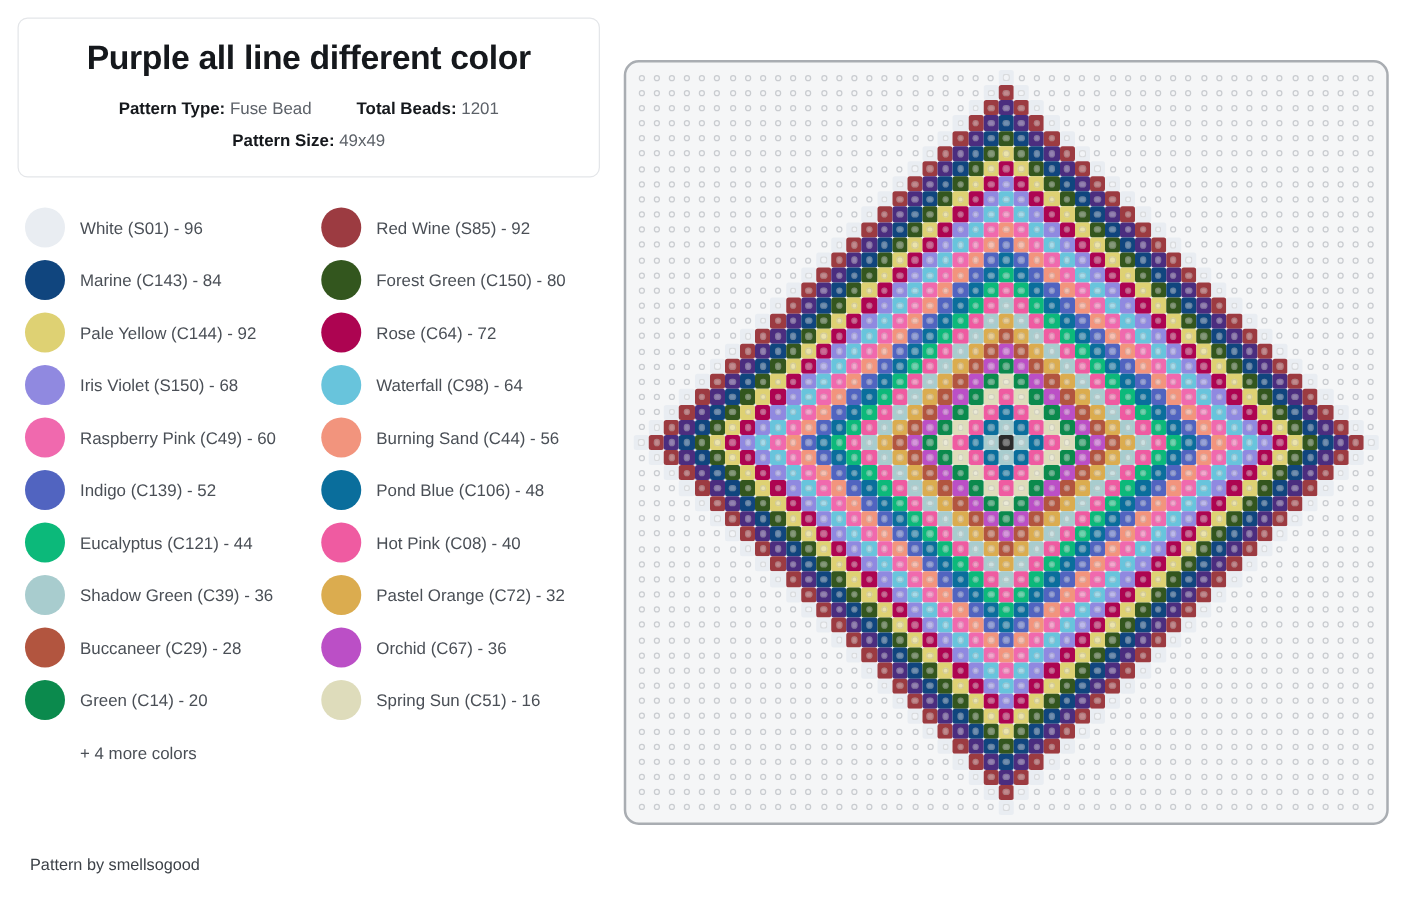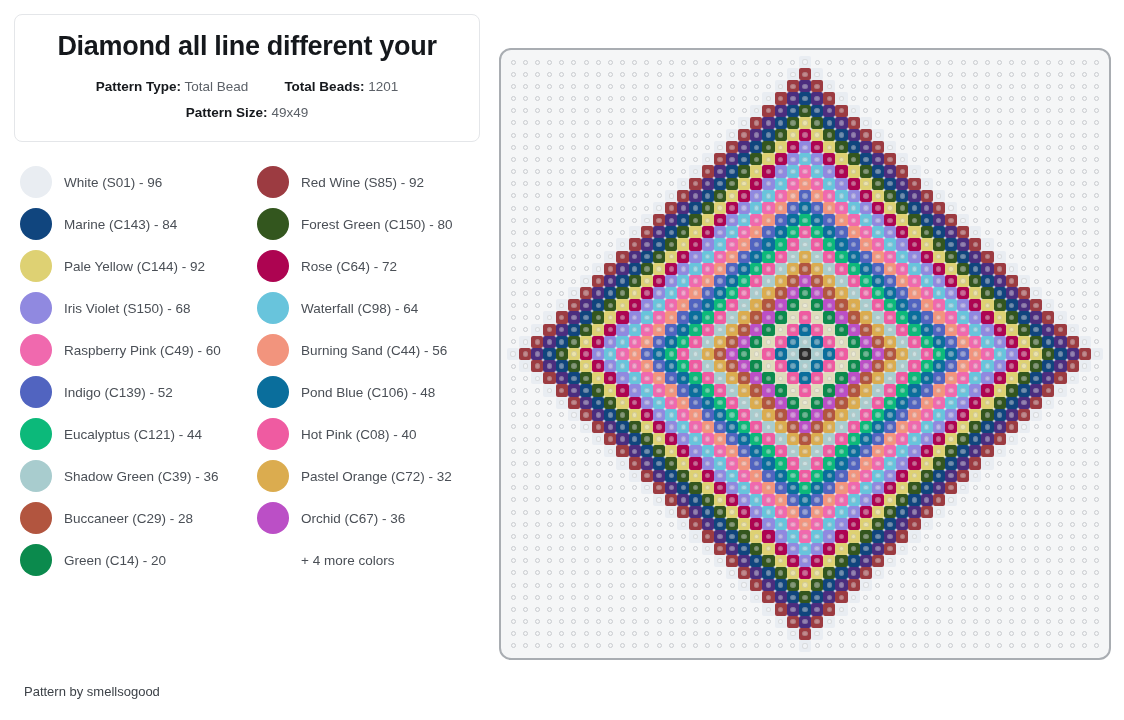--- a/index.html
+++ b/index.html
@@ -169,25 +169,25 @@
 </style>
 </head>
 <body>
 
 <div class="page">
 
   <div class="left-col">
 
 
     <div class="info-card">
-      <div class="pattern-title">Diamond all line different your</div>
+      <div class="pattern-title">Purple all line different color</div>
       <div class="meta-row">
         <div class="meta-item">
           <b>Pattern Type:</b>
-          <span>Total Bead</span>
+          <span>Fuse Bead</span>
         </div>
         <div class="meta-item">
           <b>Total Beads:</b>
           <span>1201</span>
         </div>
       </div>
       <div class="meta-row single">
         <div class="meta-item">
           <b>Pattern Size:</b>
           <span>49x49</span>
@@ -265,20 +265,24 @@
           <div class="legend-label">Buccaneer (C29) - 28</div>
         </div>
         <div class="legend-item">
           <div class="swatch" style="background: rgb(187, 79, 198);"></div>
           <div class="legend-label">Orchid (C67) - 36</div>
         </div>
         <div class="legend-item">
           <div class="swatch" style="background: rgb(11, 138, 77);"></div>
           <div class="legend-label">Green (C14) - 20</div>
         </div>
+        <div class="legend-item">
+          <div class="swatch" style="background: rgb(222, 220, 187);"></div>
+          <div class="legend-label">Spring Sun (C51) - 16</div>
+        </div>
         <div class="more-colors">+ 4 more colors</div>
       </div>
   </div>
 
   <div class="board-wrap">
     <div class="board" id="board">
         <div class="cell empty"></div>
         <div class="cell empty"></div>
         <div class="cell empty"></div>
         <div class="cell empty"></div>

